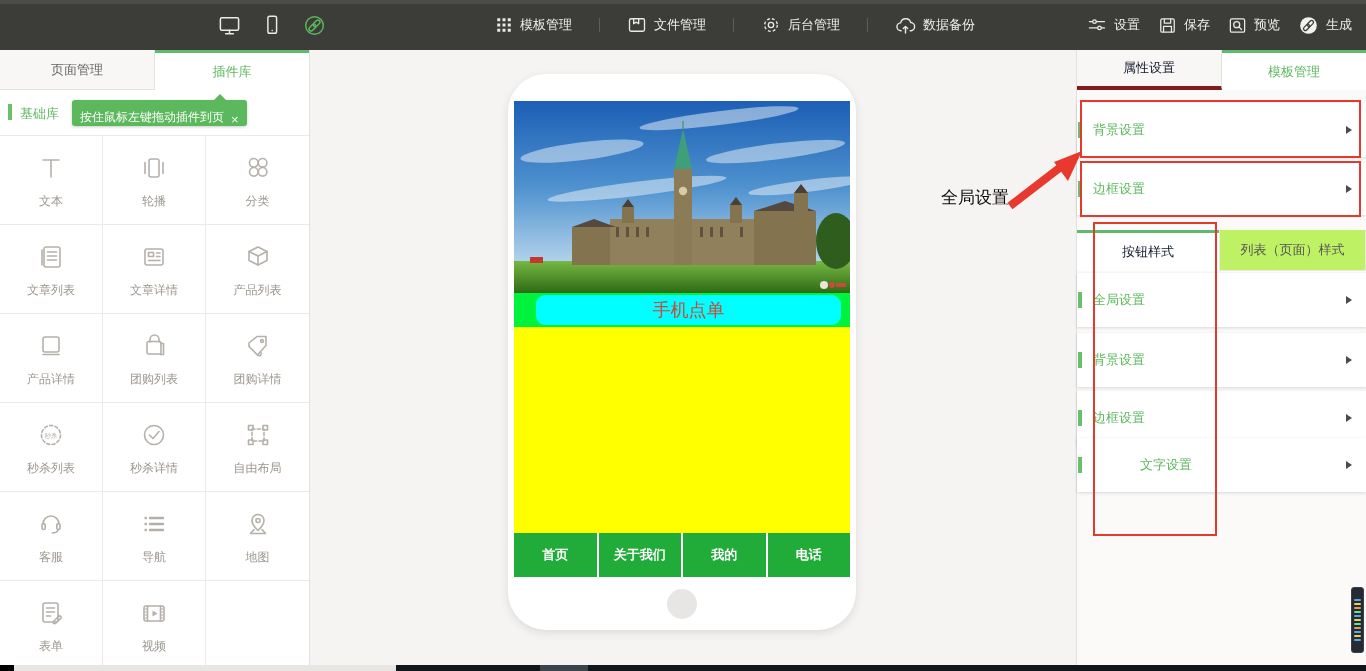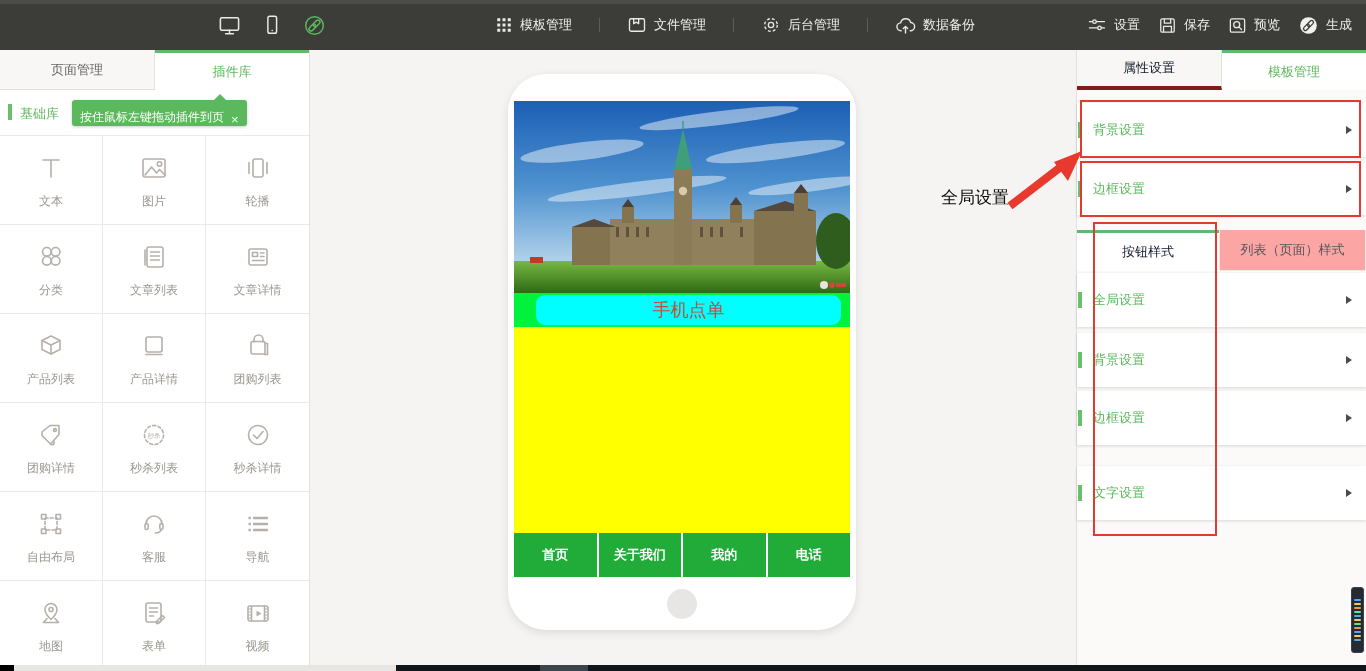--- a/index.html
+++ b/index.html
@@ -68,21 +68,21 @@
   .rp-tab.active { background:#fff; color:#5cb85c; border-top:3px solid #5fb96f; }
   .acc-row { position:absolute; left:0; right:0; height:54px; background:#fff;
     box-shadow:0 1px 3px rgba(0,0,0,.14); display:flex; align-items:center; padding-left:1px; cursor:pointer; }
   .acc-marker { width:4px; height:16px; background:#6abf6a; }
   .acc-label { margin-left:11px; font-size:13px; color:#5cb85c; }
   .caret { position:absolute; right:14px; top:50%; transform:translateY(-50%); width:0; height:0;
     border-left:6px solid #4b4b4b; border-top:4px solid transparent; border-bottom:4px solid transparent; }
   .rp-subtabs { position:absolute; left:0; right:0; top:180px; height:41px; display:flex; }
   .rp-subtab { display:flex; align-items:center; justify-content:center; font-size:13px; cursor:pointer; }
   .rp-subtab.active { width:142px; background:#fff; color:#0f172a; border-top:3px solid #5fb96f; }
-  .rp-subtab.inactive { flex:1; background:#fca5a5; color:#555; border:1px solid #eceae7; border-top:none; }
+  .rp-subtab.inactive { flex:1; background:#bef264; color:#555; border:1px solid #eceae7; border-top:none; }
 
   
   .red-box { position:absolute; border:2px solid #e23b2e; z-index:8; pointer-events:none; }
   .annotation-label { position:absolute; left:941px; top:186px; font-size:17px; color:#0a0a0a; z-index:8; }
   .annotation-arrow { position:absolute; left:998px; top:140px; z-index:8; pointer-events:none; }
 
   
   .bottom-strip { position:absolute; left:0; bottom:0; width:1366px; height:6px; background:#11161a; z-index:9; }
   .bs-black { position:absolute; left:0; top:0; width:14px; height:6px; background:#000; }
   .bs-thumb { position:absolute; left:14px; top:0; width:382px; height:6px; background:#e8e6e3; }
@@ -208,28 +208,20 @@
       <span>按住鼠标左键拖动插件到页</span>
       <span class="close">×</span>
     </div>
 
     <div class="plugin-grid">
       <div class="pcell">
         <svg class="picon" width="34" height="34" viewBox="0 0 34 34">
             <path d="M9 9h16M17 9v17"></path>
           </svg>
         <span class="plabel">文本</span>
-      </div>
-      <div class="pcell">
-        <svg class="picon" width="34" height="34" viewBox="0 0 34 34">
-            <rect x="6" y="8" width="22" height="18" rx="2"></rect>
-            <circle cx="22.5" cy="13" r="2.2"></circle>
-            <path d="M8 24l6.5-8 5 6 3-3.5 5.5 5.5"></path>
-          </svg>
-        <span class="plabel">图片</span>
       </div>
       <div class="pcell">
         <svg class="picon" width="34" height="34" viewBox="0 0 34 34">
             <rect x="12" y="8" width="10" height="18" rx="2"></rect>
             <path d="M8 11.5v11M26 11.5v11"></path>
           </svg>
         <span class="plabel">轮播</span>
       </div>
       <div class="pcell">
         <svg class="picon" width="34" height="34" viewBox="0 0 34 34">
@@ -464,21 +456,21 @@
     <div class="acc-row" style="top:283px;">
       <span class="acc-marker"></span>
       <span class="acc-label">背景设置</span>
       <span class="caret"></span>
     </div>
     <div class="acc-row" style="top:341px;">
       <span class="acc-marker"></span>
       <span class="acc-label">边框设置</span>
       <span class="caret"></span>
     </div>
-    <div class="acc-row" style="top:416px;">
+    <div class="acc-row" style="top:388px;gap:47px;">
       <span class="acc-marker"></span>
       <span class="acc-label">文字设置</span>
       <span class="caret"></span>
     </div>
   </aside>
 
   <div class="red-box" style="left:1080px;top:100px;width:281px;height:58px;"></div>
   <div class="red-box" style="left:1080px;top:161px;width:281px;height:56px;"></div>
   <div class="red-box" style="left:1093px;top:222px;width:124px;height:314px;"></div>
 

